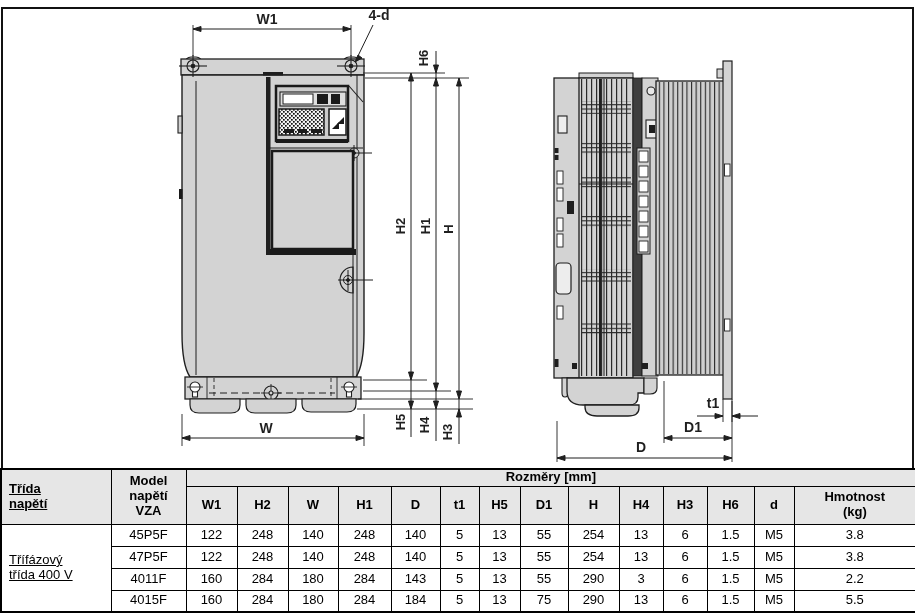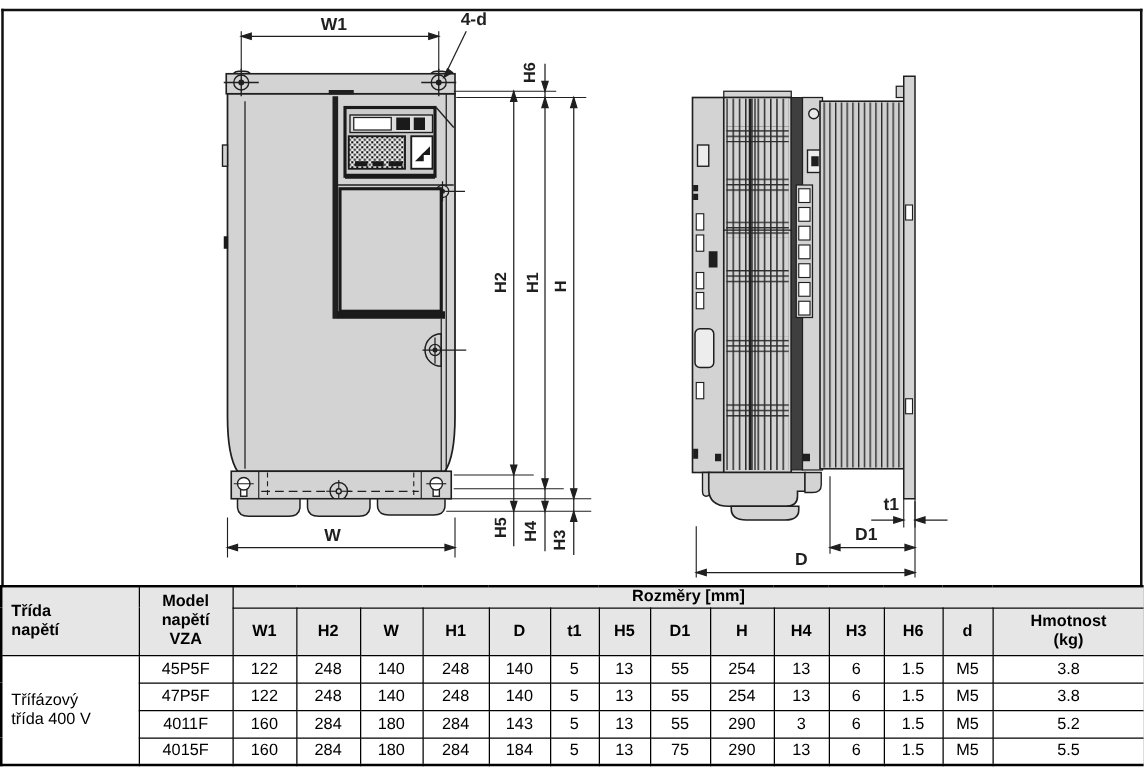--- a/index.html
+++ b/index.html
@@ -13,21 +13,21 @@
   .dimlblr{font-size:13px;}
 
   #dims-table{position:absolute;top:468px;left:0;width:915px;border-collapse:collapse;
               table-layout:fixed;border:2px solid #000;font-size:13px;}
   #dims-table th,#dims-table td{border:1px solid #000;padding:0;text-align:center;
               vertical-align:middle;overflow:hidden;line-height:1.15;}
   #dims-table thead th{background:#e6e6e6;font-weight:bold;}
   .row1{height:17px;}
   .row2{height:38px;}
   .drow{height:22px;}
-  .leftcell{text-align:left !important;padding-left:7px !important;white-space:pre-line;}
+  .leftcell{text-align:left !important;padding-left:7px !important;white-space:pre-line;text-decoration:underline;}
   .preline{white-space:pre-line;}
   #dims-table td{background:#fff;font-weight:normal;}
 </style>
 </head>
 <body>
 
 <div id="page">
 
   <div id="frame">
   <svg id="drawing" width="909" height="459" viewBox="2 8 909 459" xmlns="http://www.w3.org/2000/svg">
@@ -369,21 +369,21 @@
         <td>284</td>
         <td>143</td>
         <td>5</td>
         <td>13</td>
         <td>55</td>
         <td>290</td>
         <td>3</td>
         <td>6</td>
         <td>1.5</td>
         <td>M5</td>
-        <td>5.2</td>
+        <td>2.2</td>
       </tr>
       <tr class="drow">
         <td>4015F</td>
         <td>160</td>
         <td>284</td>
         <td>180</td>
         <td>284</td>
         <td>184</td>
         <td>5</td>
         <td>13</td>

